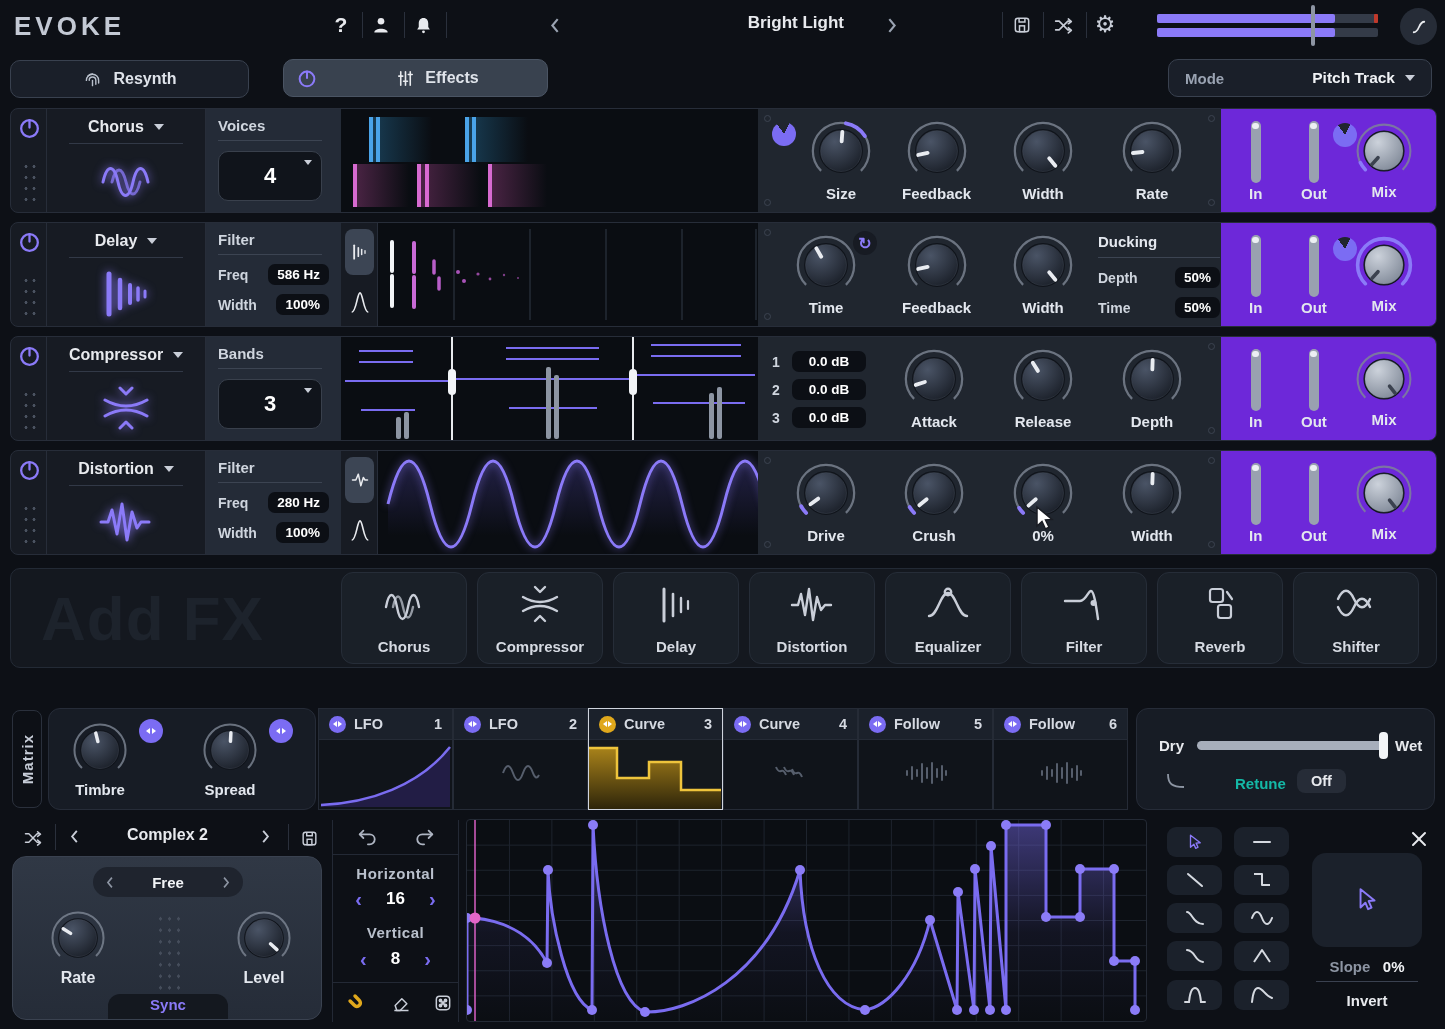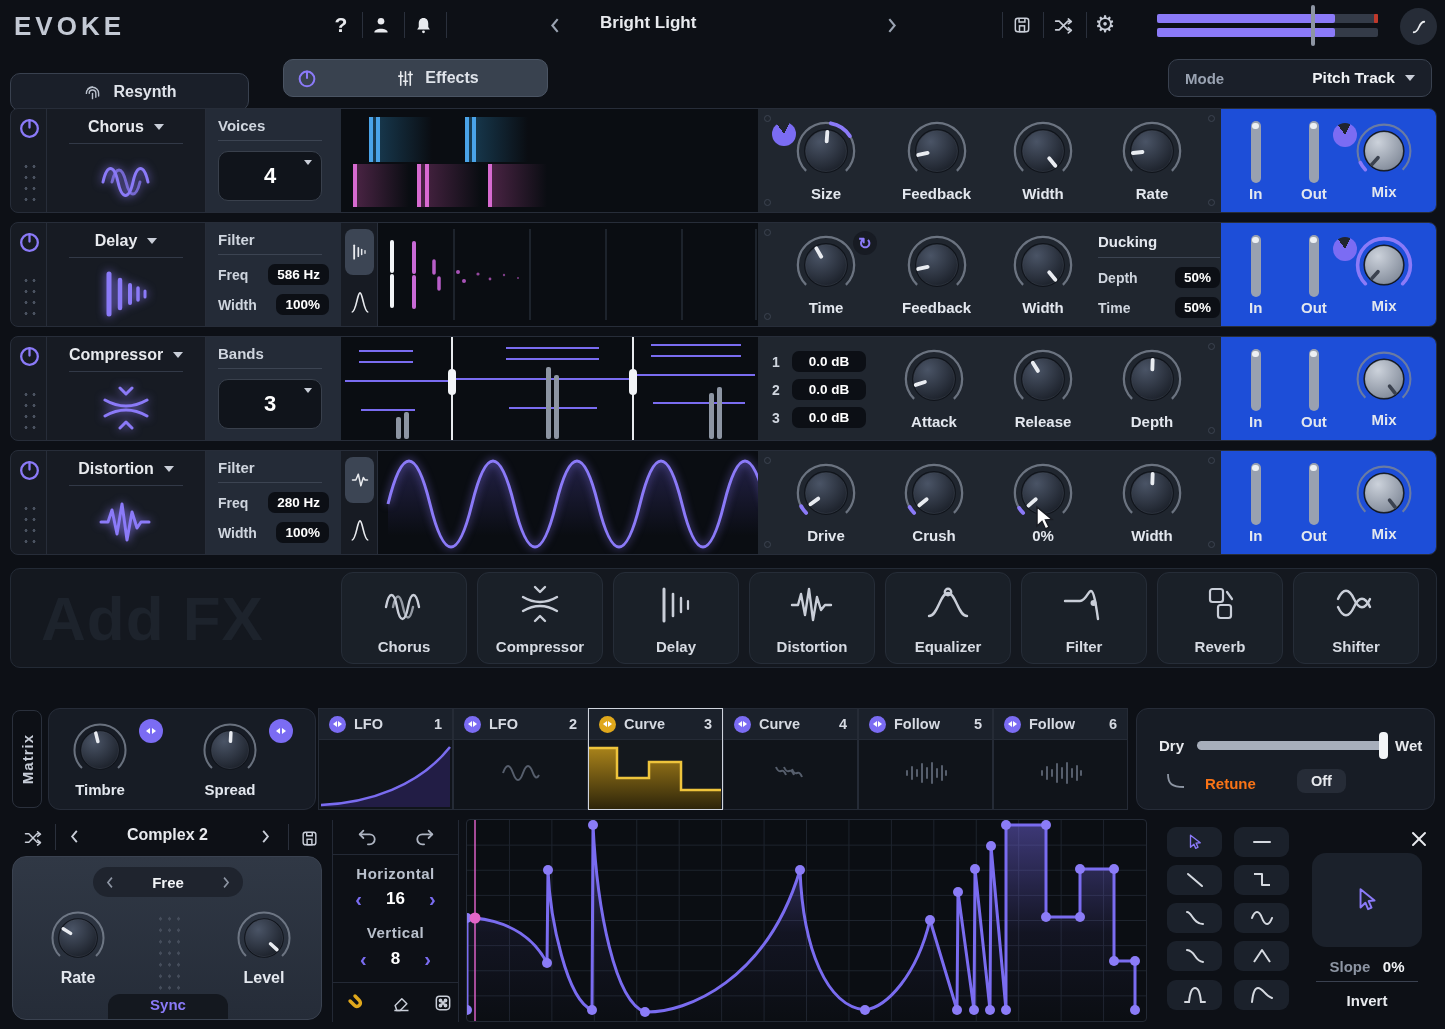--- a/index.html
+++ b/index.html
@@ -46,21 +46,21 @@
     position:relative; display:flex; align-items:center; justify-content:center; font-size:22px; font-weight:700; color:#fff; cursor:pointer; }
   .ddbox .caret { position:absolute; top:8px; right:9px; border-top-width:5px; border-left-width:4px; border-right-width:4px; }
   .prow { display:flex; align-items:center; justify-content:space-between; margin-top:9px; }
   .prow .plab2 { font-size:14px; font-weight:700; color:#cfd5de; }
   .chip { background:#0c0f15; border-radius:7px; padding:3px 9px; font-weight:700; font-size:13.5px; color:#fff; white-space:nowrap; cursor:pointer; }
   .vizcol { position:absolute; left:330px; top:0; bottom:0; width:417px; background:#0a0d12; }
   .subicons { position:absolute; left:330px; top:0; bottom:0; width:37px; background:#171b23; border-right:1px solid #272d39; }
   .sibtn { position:absolute; left:4px; width:29px; height:46px; border-radius:8px; display:flex; align-items:center; justify-content:center; cursor:pointer; }
   .sibtn.sel { background:#3c4554; }
   .knobcol { position:absolute; left:747px; top:0; bottom:0; width:463px; background:#20262f; }
-  .iocol { position:absolute; left:1210px; top:0; bottom:0; width:217px; background:#1d4ed8; }
+  .iocol { position:absolute; left:1210px; top:0; bottom:0; width:217px; background:#6d28d9; }
   .knob { position:relative; display:block; }
   .kunit { position:absolute; display:flex; flex-direction:column; align-items:center; }
   .klabel { font-size:15px; font-weight:700; color:#e3e7ee; margin-top:2px; white-space:nowrap; }
   .badge { position:absolute; width:24px; height:24px; border-radius:50%;
     background:conic-gradient(from -35deg,#20252f 0 62deg,#7b6cf3 62deg 360deg); cursor:pointer; }
   .syncbadge { position:absolute; width:24px; height:24px; border-radius:50%; background:#171b23; color:#8b7af8;
     font-size:16px; font-weight:700; display:flex; align-items:center; justify-content:center; cursor:pointer; }
   .vslider { width:10px; height:62px; background:#99a1b0; border-radius:5px; position:relative; cursor:pointer; }
   .vslider::before { content:''; position:absolute; top:2px; left:1.5px; right:1.5px; height:6px; background:#eceff3; border-radius:3px; }
   .cdot { position:absolute; width:7px; height:7px; border:1.5px solid #3c4350; border-radius:50%; }
@@ -151,21 +151,21 @@
         <circle cx="12" cy="20" r="1.8"></circle>
       </svg>
   </div>
   <div class="abs vdiv" style="left:446px;top:12px;"></div>
 
   <div class="abs chevbtn" style="left:540px;top:11px;">
     <svg width="11" height="17" viewBox="0 0 10 16" fill="none" stroke="#9aa3b2" stroke-width="2">
         <path d="M8,2 L3,8 L8,14"></path>
       </svg>
   </div>
-  <div class="abs" style="left:600px;top:13px;width:244px;text-align:left;">
+  <div class="abs" style="left:600px;top:13px;width:244px;text-align:right;">
     <span class="preset-name">Bright Light</span>
   </div>
   <div class="abs chevbtn" style="left:878px;top:11px;">
     <svg width="11" height="17" viewBox="0 0 10 16" fill="none" stroke="#9aa3b2" stroke-width="2">
         <path d="M2,2 L7,8 L2,14"></path>
       </svg>
   </div>
 
   <div class="abs vdiv" style="left:1002px;top:12px;"></div>
   <div class="abs hicon" style="left:1005px;top:8px;">
@@ -198,21 +198,21 @@
       <div class="meter-fill" style="width:178px;"></div>
     </div>
     <div class="vol-handle abs" style="left:1311px;top:5px;height:41px;"></div>
   </div>
   <div class="abs round-btn" style="left:1400px;top:8px;width:37px;height:37px;">
     <svg width="18" height="18" viewBox="0 0 24 24" fill="none" stroke="#e8eaee" stroke-width="2.4" stroke-linecap="round">
         <path d="M5,19 C13,19 11,5 19,5"></path>
       </svg>
   </div>
 
-  <div class="abs bigbtn" style="left:10px;top:73px;width:239px;">
+  <div class="abs bigbtn" style="left:10px;top:60px;width:239px;">
     <svg width="21" height="21" viewBox="0 0 24 24" fill="none" stroke="#b9c0cc" stroke-width="1.6" stroke-linecap="round">
       <path d="M5,13 a7,7 0 0 1 14,0 v3"></path>
         <path d="M8.2,13 a3.8,3.8 0 0 1 7.6,0 v4.5"></path>
         <path d="M12,13 v6"></path>
         <path d="M12,5.6 a7.4,7.4 0 0 0 -5,2"></path>
       </svg>
     <span>Resynth</span>
   </div>
   <div class="abs bigbtn active" style="left:283px;top:59px;width:265px;justify-content:flex-start;padding-left:12px;">
     <svg width="22" height="22" viewBox="0 0 24 24" fill="none" stroke="#8b7af8" stroke-width="2.2" stroke-linecap="round">
@@ -293,21 +293,21 @@
         <rect x="148" y="55" width="58" height="43" fill="url(#pfade)"></rect>
         <rect x="147" y="55" width="4" height="43" fill="#d76ad0"></rect>
       </svg>
     </div>
     <div class="knobcol">
       <div class="cdot" style="left:6px;top:6px;"></div>
         <div class="cdot" style="left:6px;bottom:6px;"></div>
       <div class="cdot" style="right:6px;top:6px;"></div>
         <div class="cdot" style="right:6px;bottom:6px;"></div>
       <div class="badge" style="left:14px;top:13px;"></div>
-      <div class="kunit" style="left:36px;top:10px;text-align:right;">
+      <div class="kunit" style="left:51px;top:10px;text-align:right;">
         <div class="knob" style="width: 64px; height: 64px;">
             <svg width="64" height="64" viewBox="0 0 100 100">
     <defs>
                 <radialGradient id="kg0" cx="35%" cy="28%" r="80%">
       <stop offset="0%" stop-color="#4a5466"></stop>
                   <stop offset="100%" stop-color="#1a1f28"></stop>
     </radialGradient>
               </defs>
     <path d="M18.9,81.1 A44,44 0 1 1 81.1,81.1" fill="none" stroke="#7e8795" stroke-width="3.5" opacity=".8"></path>
     <path d="M57.6,6.7 A44,44 0 0 1 87.3,26.7" fill="none" stroke="#8b7af8" stroke-width="6" stroke-linecap="round"></path>
@@ -1129,21 +1129,21 @@
 
   <div class="mxright">
     <span class="abs" style="left:22px;top:28px;font-size:15px;font-weight:700;color:#e8eaee;">Dry</span>
     <div class="hslider" style="left:60px;top:32px;width:188px;">
         <div class="hh"></div>
       </div>
     <span class="abs" style="left:258px;top:28px;font-size:15px;font-weight:700;color:#e8eaee;">Wet</span>
     <svg class="abs" style="left:28px;top:62px;" width="22" height="22" viewBox="0 0 22 22" fill="none" stroke="#8d95a3" stroke-width="1.8">
         <path d="M3,3 C3,13 7,16 19,16"></path>
       </svg>
-    <span class="abs" style="left:68px;top:66px;font-size:15px;font-weight:700;color:#f97316;">Retune</span>
+    <span class="abs" style="left:98px;top:66px;font-size:15px;font-weight:700;color:#14b8a6;">Retune</span>
     <span class="abs offchip" style="left:160px;top:60px;">Off</span>
   </div>
 
   <div class="abs hicon" style="left:16px;top:821px;">
     <svg width="20" height="20" viewBox="0 0 24 24" fill="none" stroke="#c9ced8" stroke-width="1.8" stroke-linecap="round" stroke-linejoin="round">
         <path d="M3,7 h4 l10,10 h3"></path>
         <path d="M3,17 h4 l10,-10 h3"></path>
         <path d="M17.5,4.5 L21,7.5 L17.5,10"></path>
         <path d="M17.5,14.5 L21,17.5 L17.5,20.5"></path>
       </svg>

